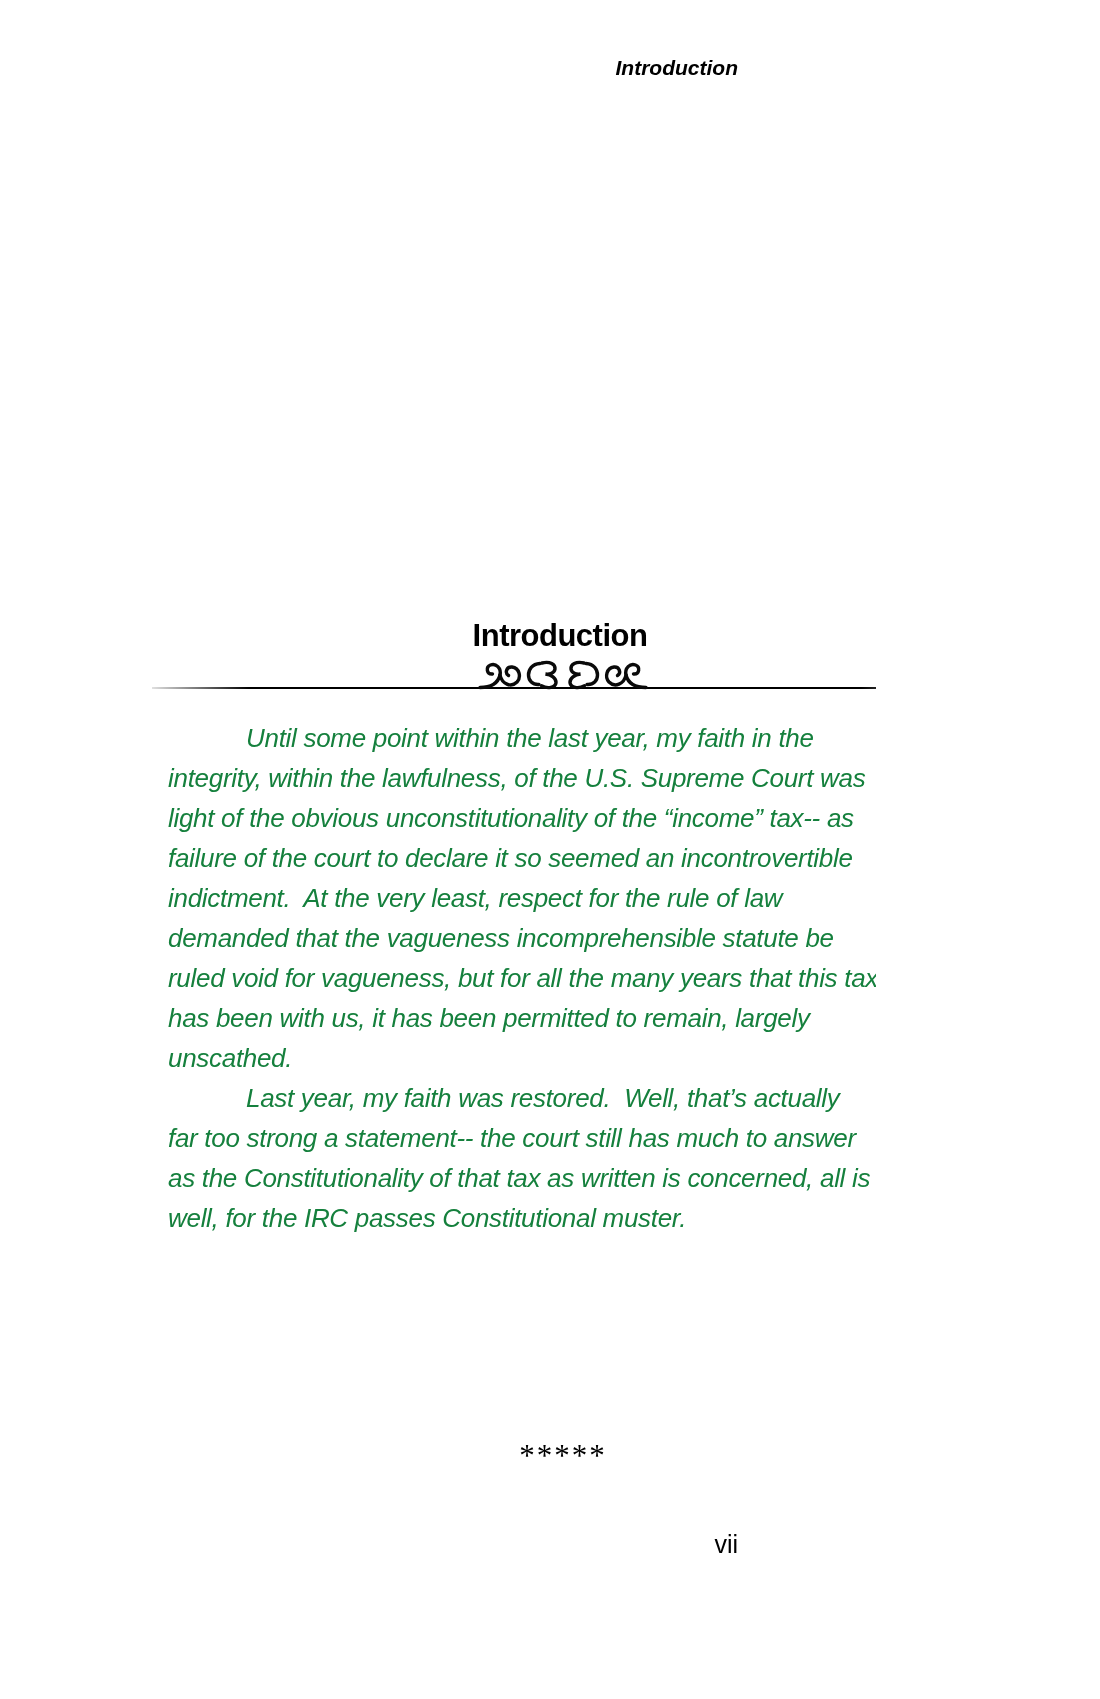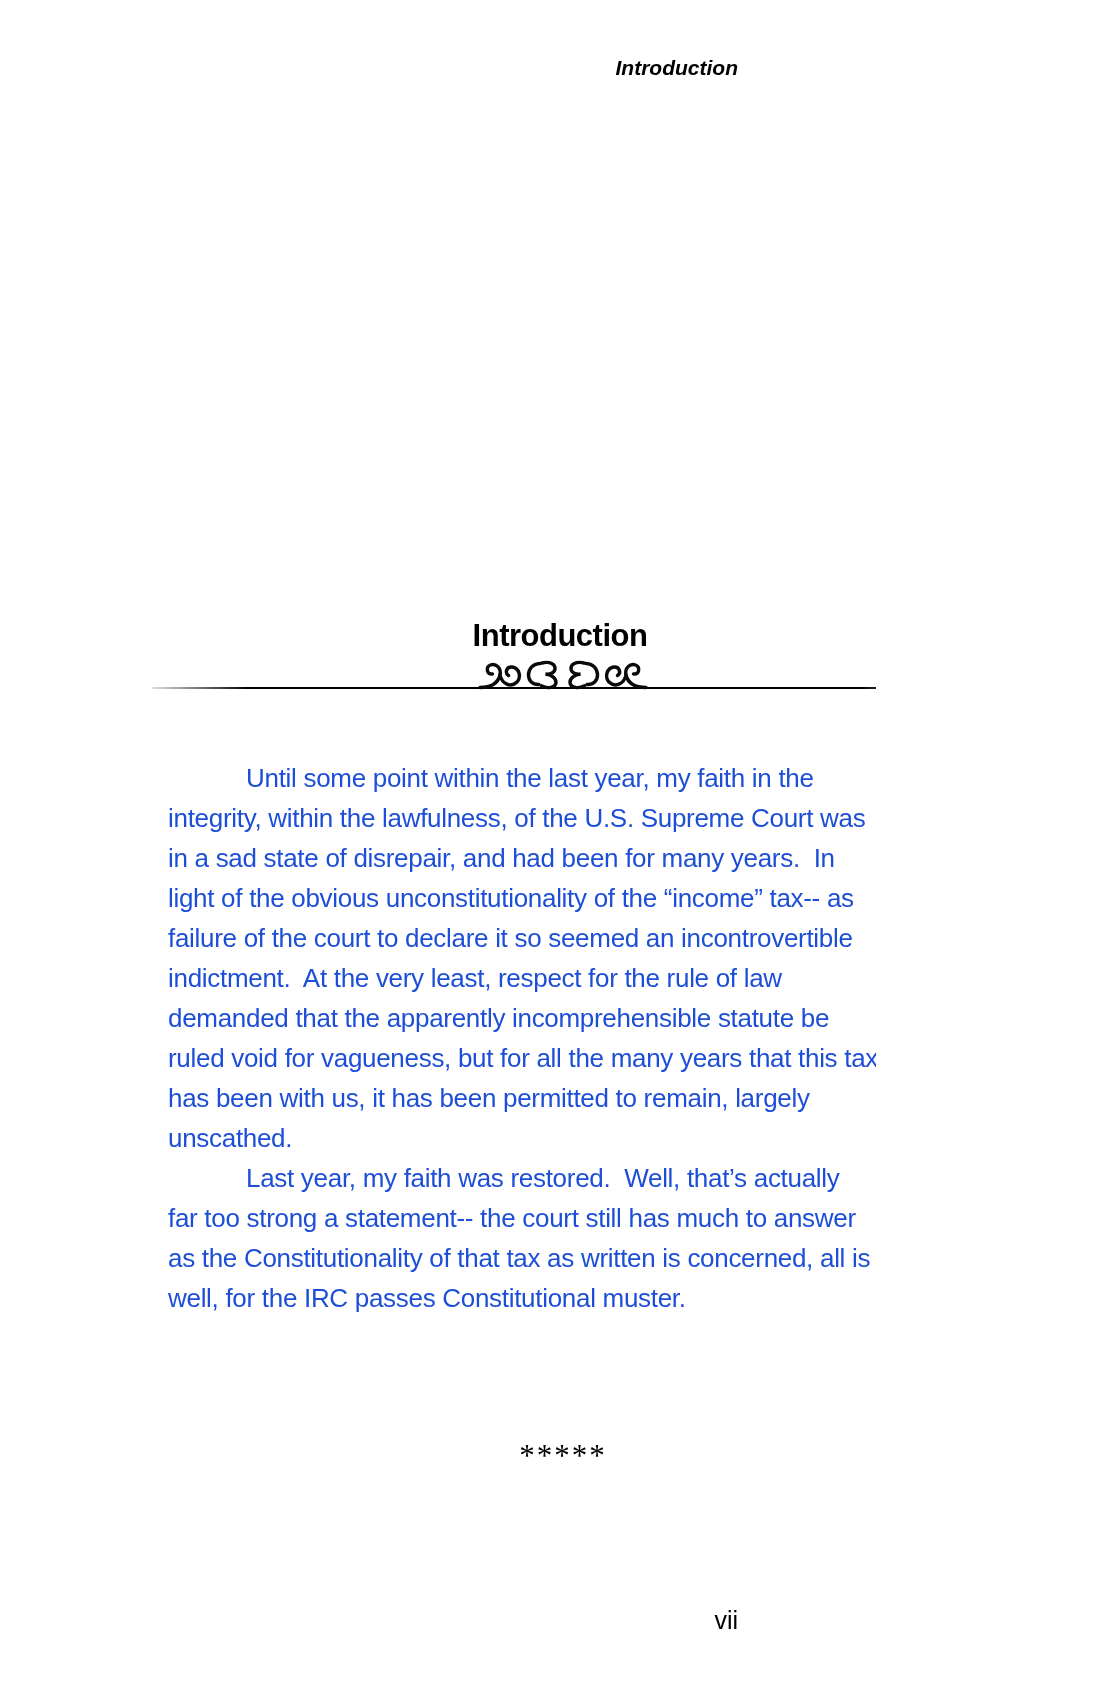--- a/index.html
+++ b/index.html
@@ -48,48 +48,49 @@
   }
   .divider-ornament {
     position: absolute;
     top: 654px;
     left: 478px;
     width: 170px;
     height: 40px;
   }
   .body-text {
     position: absolute;
-    top: 758px;
+    top: 718px;
     left: 168px;
     width: 792px;
     font-size: 26px;
     line-height: 40px;
     letter-spacing: -0.3px;
-    color: #1d4ed8;
+    color: #15803d;
+    font-style: italic;
   }
   .body-line {
     white-space: pre;
   }
   .body-line.first {
     padding-left: 78px;
   }
   .asterisk-break {
     position: absolute;
     top: 1438px;
     left: 168px;
     width: 790px;
     text-align: center;
     font-family: "Liberation Serif", serif;
     font-size: 31px;
     letter-spacing: 2px;
     color: #000000;
   }
   .folio {
     position: absolute;
-    top: 1606px;
+    top: 1530px;
     right: 138px;
     font-size: 25px;
     color: #000000;
   }
 </style>
 </head>
 <body>
 
 <div class="page">
 
@@ -105,25 +106,24 @@
       <path d="M 22 21 C 24 30 33 34 39 28 C 43.5 23 41.5 14 34 13 C 28.5 12.5 26.5 19 30.5 21.5"></path>
       <path d="M 62 9.5 C 54 10 50.5 15.5 50.5 21 C 50.5 26.5 54.5 31 61 30.5"></path>
       <path d="M 64 9 C 72 7 77.5 10.5 77 15 C 76.5 19 71.5 20.8 67.5 20 C 73 20.6 78.5 24 78 28.8 C 77.4 33.8 69.5 35 63.5 31.8"></path>
     </g>
     <use href="#fleuron-half" transform="translate(170 0) scale(-1 1)"></use>
   </svg>
 
   <div class="body-text">
     <div class="body-line first">Until some point within the last year, my faith in the</div>
     <div class="body-line">integrity, within the lawfulness, of the U.S. Supreme Court was</div>
-    <div class="body-line">in a sad state of disrepair, and had been for many years.  In</div>
     <div class="body-line">light of the obvious unconstitutionality of the “income” tax-- as</div>
     <div class="body-line">failure of the court to declare it so seemed an incontrovertible</div>
     <div class="body-line">indictment.  At the very least, respect for the rule of law</div>
-    <div class="body-line">demanded that the apparently incomprehensible statute be</div>
+    <div class="body-line">demanded that the vagueness incomprehensible statute be</div>
     <div class="body-line">ruled void for vagueness, but for all the many years that this tax</div>
     <div class="body-line">has been with us, it has been permitted to remain, largely</div>
     <div class="body-line">unscathed.</div>
     <div class="body-line first">Last year, my faith was restored.  Well, that’s actually</div>
     <div class="body-line">far too strong a statement-- the court still has much to answer</div>
     <div class="body-line">as the Constitutionality of that tax as written is concerned, all is</div>
     <div class="body-line">well, for the IRC passes Constitutional muster.</div>
   </div>
 
   <div class="asterisk-break">*****</div>

